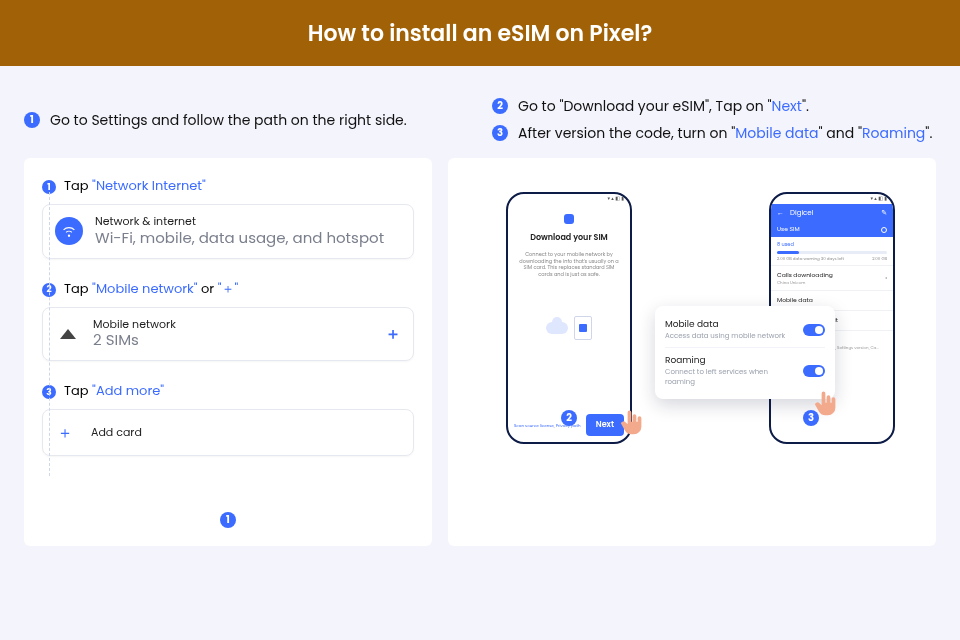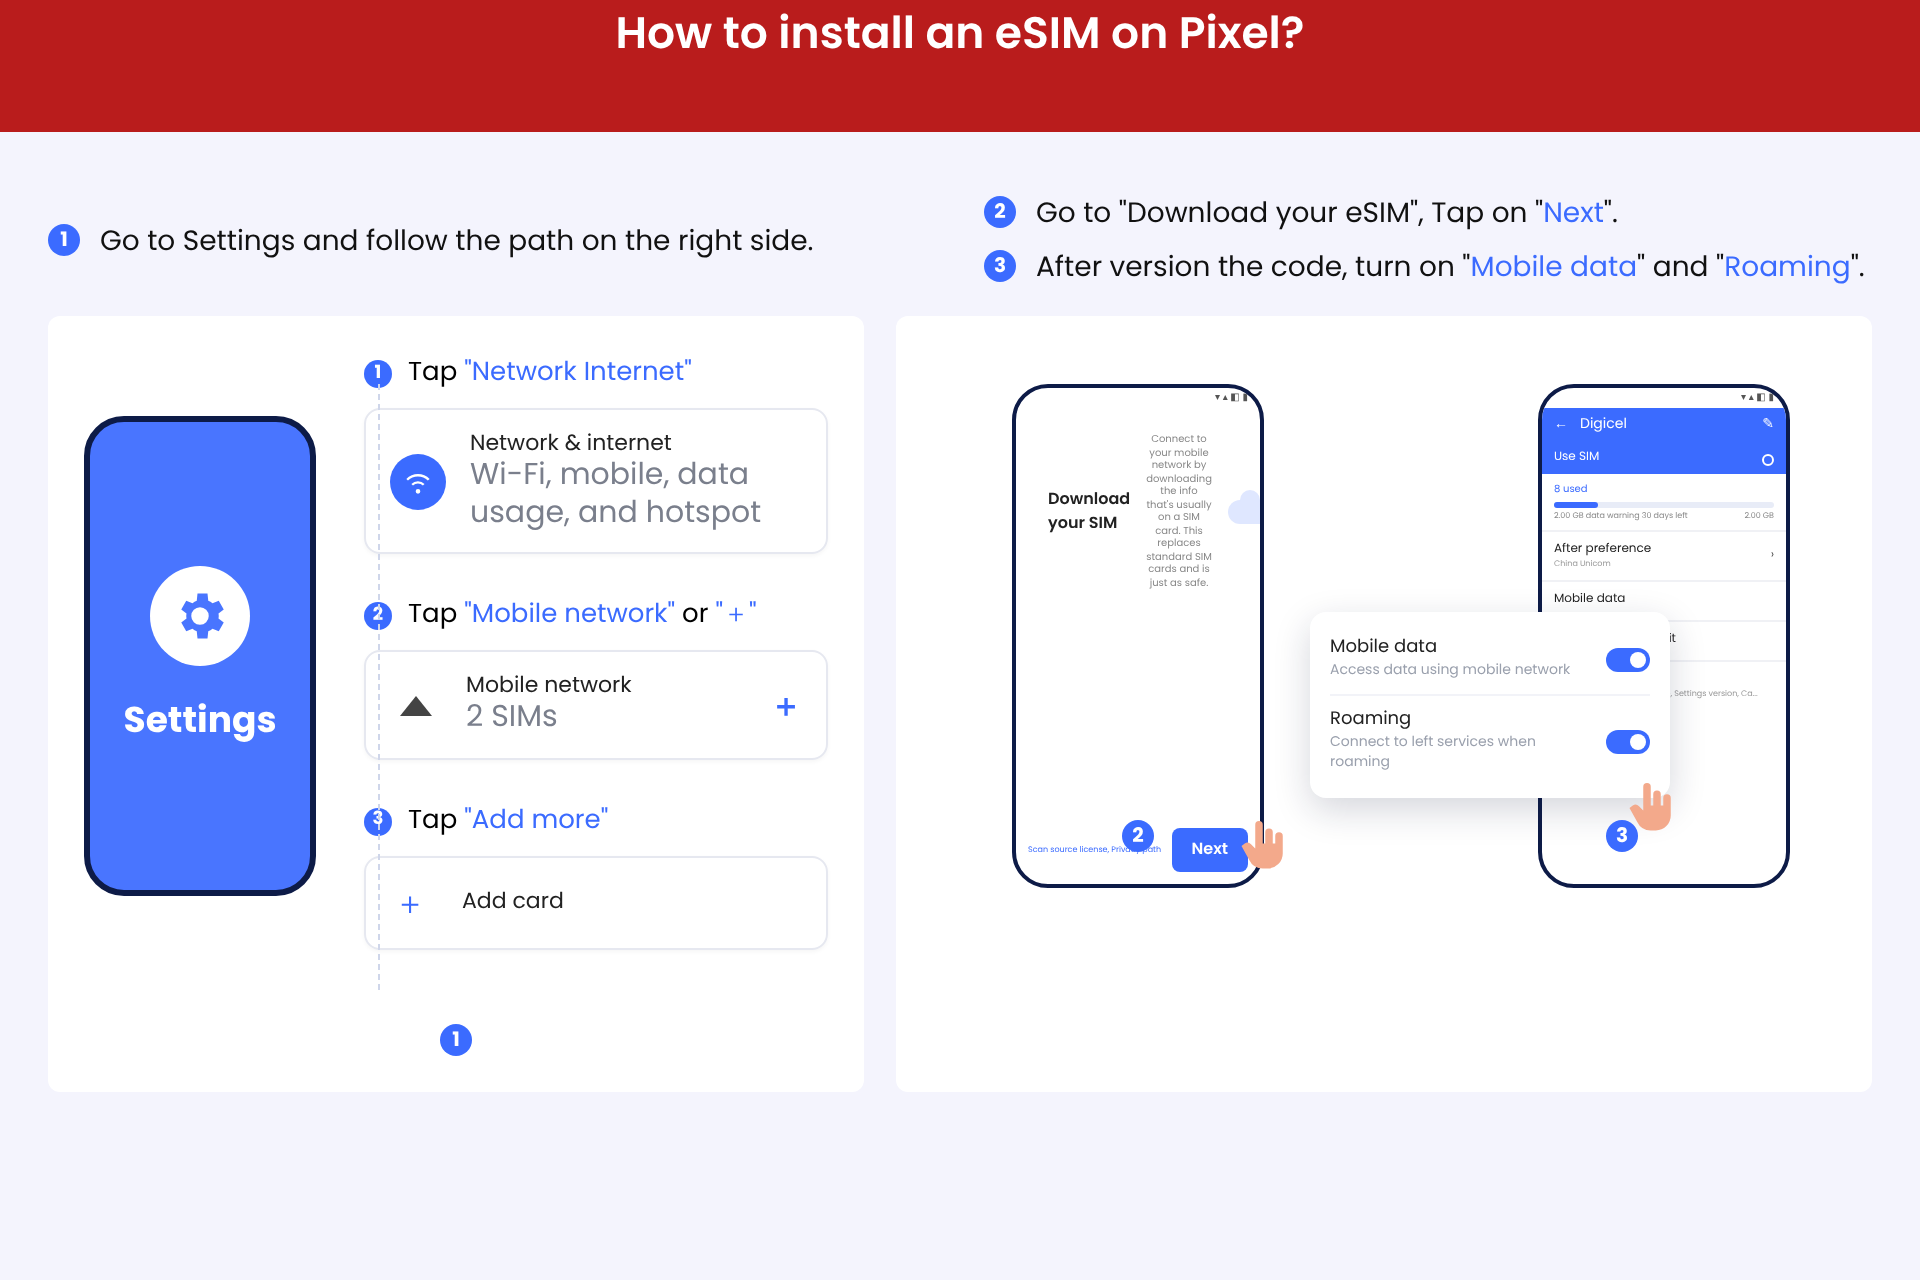--- a/index.html
+++ b/index.html
@@ -1,17 +1,17 @@
 <!DOCTYPE html>
 <html><head>
 <meta charset="utf-8">
 <style>
   *{box-sizing:border-box;margin:0;padding:0;font-family:Poppins,system-ui,-apple-system,Segoe UI,Roboto,Arial,sans-serif}
   body{width:960px;height:640px;background:#f4f4fd;overflow:hidden}
-  .hero{height:66px;background:#b91c1c;display:flex;align-items:flex-start;justify-content:center}
+  .hero{height:66px;background:#a16207;display:flex;align-items:center;justify-content:center}
   .hero h1{color:#fff;font-size:22px;font-weight:600}
   .top{display:flex;padding:24px 24px 8px 24px;gap:24px}
   .top .col{flex:1}
   .bul{display:flex;align-items:flex-start;gap:10px;margin:6px 0;font-size:14px;color:#111}
   .num{flex:none;width:16px;height:16px;border-radius:50%;background:#3b6bff;color:#fff;font-size:10px;font-weight:700;display:flex;align-items:center;justify-content:center;margin-top:2px}
   .hl{color:#3b6bff}
   .panels{display:flex;gap:16px;padding:0 24px 24px 24px}
   .panel{background:#fff;border-radius:6px;flex:1;position:relative;height:388px;padding:18px}
   .panel.a{flex:0 0 408px}
   .panel.b{flex:1}
@@ -29,21 +29,21 @@
   .card .t{font-size:11px;color:#222;line-height:1.25}
   .card .t .s{color:#7a7f8c;font-size:15px}
   .plus{margin-left:auto;color:#3b6bff;font-weight:600}
   .plusadd{color:#3b6bff;font-size:16px;margin:0 6px 0 2px}
   .footnum{position:absolute;bottom:18px;width:16px;height:16px;border-radius:50%;background:#3b6bff;color:#fff;font-size:10px;font-weight:700;display:flex;align-items:center;justify-content:center}
   .panel.a .footnum{left:50%;transform:translateX(-50%)}
   .pb-row{display:flex;justify-content:space-around;align-items:flex-start;height:100%}
   .miniw{position:relative;width:160px}
   .mini{width:126px;height:252px;border:2px solid #0d1b47;border-radius:18px;background:#fff;margin:16px auto 0;overflow:hidden;font-size:6px;color:#555;display:flex;flex-direction:column}
   .mini .bar{height:10px;display:flex;justify-content:flex-end;align-items:center;padding:0 6px;gap:2px;font-size:5px}
-  .mini.left .body{display:flex;flex-direction:row;align-items:center;padding:10px 8px;gap:8px}
+  .mini.left .body{display:flex;flex-direction:column;align-items:center;padding:10px 8px;gap:8px}
   .lock{width:10px;height:10px;border-radius:3px;background:#3b6bff}
   .mini.left .ttl{font-size:8px;color:#222;font-weight:600}
   .mini.left .txt{text-align:center;font-size:5px;color:#888;line-height:1.3}
   .illus{display:flex;align-items:center;justify-content:center;gap:6px;margin:30px 0}
   .cloud{width:22px;height:12px;border-radius:10px;background:#dfe7ff;position:relative}
   .cloud:before{content:"";position:absolute;width:10px;height:10px;border-radius:50%;background:#dfe7ff;top:-5px;left:6px}
   .doc{width:18px;height:24px;border:1px solid #cfd6ea;border-radius:2px;display:flex;align-items:center;justify-content:center}
   .doc .sq{width:8px;height:8px;background:#3b6bff;border-radius:1px}
   .mini.left .btm{margin-top:auto;padding:6px 6px;display:flex;align-items:center;justify-content:space-between;width:100%}
   .tiny{font-size:4px;color:#3b6bff}
@@ -101,28 +101,20 @@
         <span>After version the code, turn on "</span><span class="hl">Mobile data</span><span>" and "</span><span class="hl">Roaming</span><span>".</span>
       </span>
     </div>
   </div>
 </div>
 
 <div class="panels">
 
   <div class="panel a">
     <div class="panelA-row">
-      <div class="phone">
-        <div class="gear">
-          <svg viewBox="0 0 24 24" width="30" height="30">
-              <path d="M19.4 13a7.5 7.5 0 0 0 .1-1 7.5 7.5 0 0 0-.1-1l2.1-1.6-2-3.5-2.5 1a7.4 7.4 0 0 0-1.7-1L15 3h-4l-.3 2.9a7.4 7.4 0 0 0-1.7 1l-2.5-1-2 3.5L6.6 11a7.5 7.5 0 0 0-.1 1 7.5 7.5 0 0 0 .1 1l-2.1 1.6 2 3.5 2.5-1a7.4 7.4 0 0 0 1.7 1L11 21h4l.3-2.9a7.4 7.4 0 0 0 1.7-1l2.5 1 2-3.5Zm-7.4 2.5A3.5 3.5 0 1 1 15.5 12 3.5 3.5 0 0 1 12 15.5Z"></path>
-            </svg>
-        </div>
-        <div class="phone-label">Settings</div>
-      </div>
       <div class="steps steprel">
         <span class="dash"></span>
 
         <div class="sbul">
           <span class="num">1</span>
           <span><span>Tap </span><span class="hl">"Network Internet"</span></span>
         </div>
         <div class="card">
           <span class="wifi">
             <svg viewBox="0 0 24 24" width="14" height="14" fill="#fff">
@@ -211,21 +203,21 @@
                 <i></i>
               </div>
             <div class="row">
                 <span>2.00 GB data warning
 30 days left</span>
                 <span>2.00 GB</span>
               </div>
           </div>
           <div class="opt arrow">
               <div>
-                <div class="ot">After preference</div>
+                <div class="ot">Calls downloading</div>
                 <div class="os">China Unicom</div>
               </div>
               <span>›</span>
             </div>
           <div class="opt">
               <div class="ot">Mobile data</div>
             </div>
           <div class="opt">
               <div class="ot">Data warning &amp; limit</div>
             </div>

